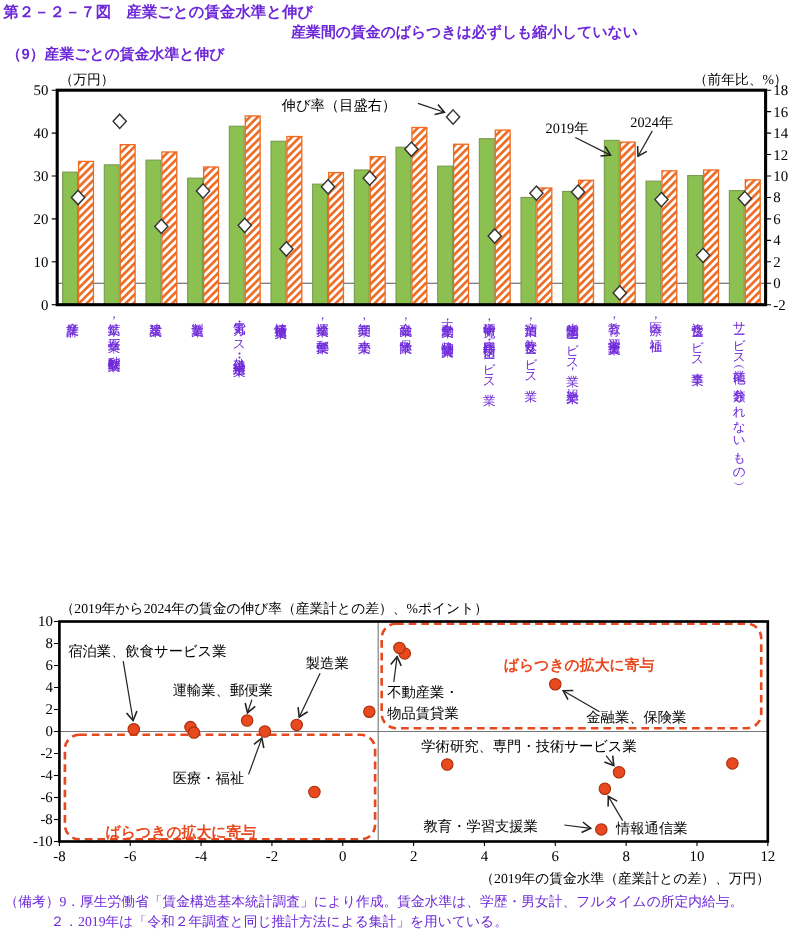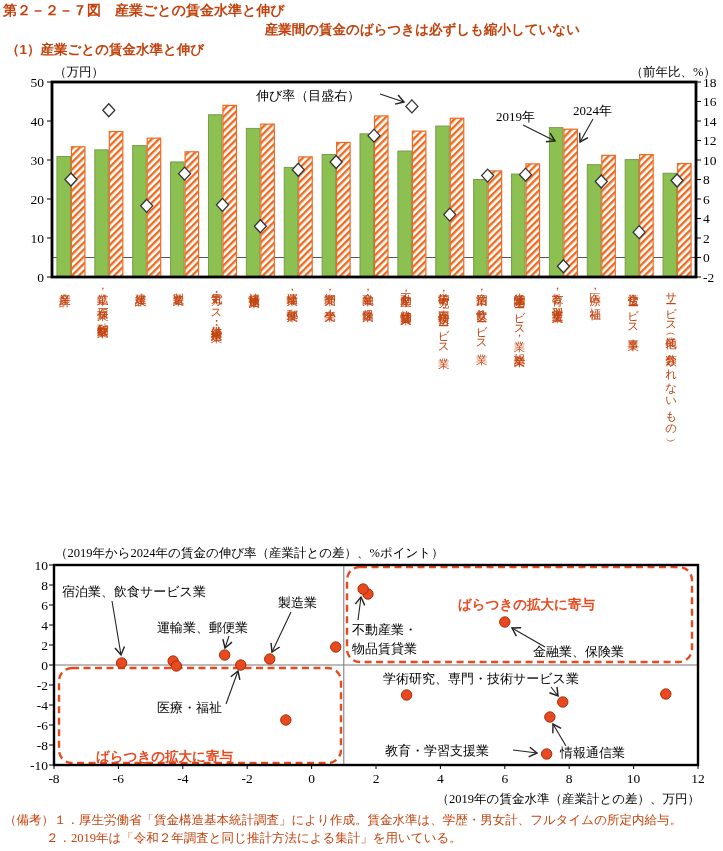--- a/index.html
+++ b/index.html
@@ -1,16 +1,16 @@
 <!DOCTYPE html>
 <html><head>
 <meta charset="utf-8">
 <style>
   html,body{margin:0;padding:0;background:#fff;}
-  #page{position:relative;width:723px;height:851px;background:#fff;color:#c2410c;
+  #page{position:relative;width:723px;height:851px;background:#fff;color:#6d28d9;
         font-family:"Liberation Serif","DejaVu Serif",serif;overflow:hidden;}
   .abs{position:absolute;}
   .t1{left:3px;top:2px;font-size:14px;font-weight:bold;
       font-family:"Liberation Sans","DejaVu Sans",sans-serif;}
   .t2{left:60px;top:21px;width:520px;text-align:right;font-size:13.5px;font-weight:bold;
       font-family:"Liberation Sans","DejaVu Sans",sans-serif;}
   .h1{left:6px;top:41px;font-size:13.5px;font-weight:bold;
       font-family:"Liberation Sans","DejaVu Sans",sans-serif;}
   .h2{left:6px;top:520px;font-size:13.5px;font-weight:bold;
       font-family:"Liberation Sans","DejaVu Sans",sans-serif;}
@@ -23,21 +23,21 @@
   .n1{left:4px;top:812px;}
   .n2{left:46px;top:830px;}
   svg text{font-family:"Liberation Serif","DejaVu Serif",serif;}
 </style>
 </head>
 <body>
 
 <div id="page">
   <div class="abs t1">第２－２－７図　産業ごとの賃金水準と伸び</div>
   <div class="abs t2">産業間の賃金のばらつきは必ずしも縮小していない</div>
-  <div class="abs h1">（1）産業ごとの賃金水準と伸び</div>
+  <div class="abs h1">（9）産業ごとの賃金水準と伸び</div>
   <svg id="chart1" class="abs" width="723" height="234">
       <defs>
         <pattern id="hatch" width="5" height="5" patternUnits="userSpaceOnUse" patternTransform="rotate(45)">
           <rect x="0" y="0" width="5" height="5" fill="#fff"></rect>
           <rect x="0" y="0" width="2.4" height="5" fill="#ed6b21"></rect>
         </pattern>
         <marker id="arw1" markerWidth="16" markerHeight="12" refX="0" refY="0" orient="auto" markerUnits="userSpaceOnUse" viewBox="-8 -5 10 10">
           <path d="M-6.5,-4 L0,0 L-6.5,4" fill="none" stroke="#222" stroke-width="1.2"></path>
         </marker>
       </defs>
@@ -244,15 +244,15 @@
       <line x1="49" y1="85" x2="54" y2="85" stroke="#000" stroke-width="1"></line>
       <text x="48" y="89.5" font-size="13.5" text-anchor="end" fill="#000">4</text>
       <line x1="49" y1="65" x2="54" y2="65" stroke="#000" stroke-width="1"></line>
       <text x="48" y="69.5" font-size="13.5" text-anchor="end" fill="#000">6</text>
       <line x1="49" y1="45" x2="54" y2="45" stroke="#000" stroke-width="1"></line>
       <text x="48" y="49.5" font-size="13.5" text-anchor="end" fill="#000">8</text>
       <line x1="49" y1="25" x2="54" y2="25" stroke="#000" stroke-width="1"></line>
       <text x="48" y="29.5" font-size="13.5" text-anchor="end" fill="#000">10</text>
       <text x="700" y="263" font-size="12.5" text-anchor="end" fill="#000">（2019年の賃金水準（産業計との差）、万円）</text>
     </svg>
-  <div class="abs note n1">（備考）１．厚生労働省「賃金構造基本統計調査」により作成。賃金水準は、学歴・男女計、フルタイムの所定内給与。</div>
+  <div class="abs note n1">（備考）9．厚生労働省「賃金構造基本統計調査」により作成。賃金水準は、学歴・男女計、フルタイムの所定内給与。</div>
   <div class="abs note n2">２．2019年は「令和２年調査と同じ推計方法による集計」を用いている。</div>
 </div>
 
 </body></html>

